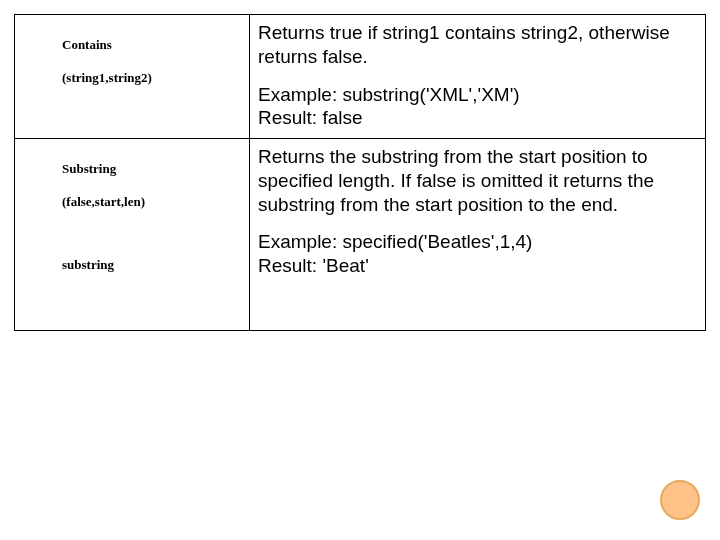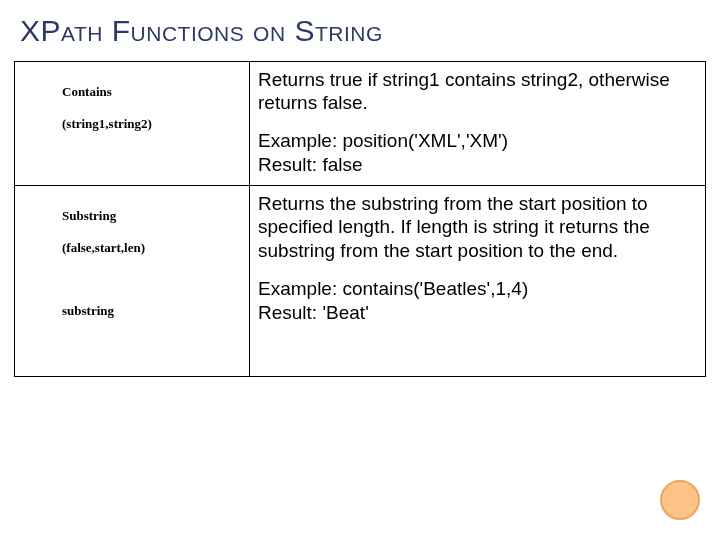--- a/index.html
+++ b/index.html
@@ -63,60 +63,59 @@
     height: 40px;
     border-radius: 50%;
     background: #ffc38a;
     border: 2px solid #e9a85f;
   }
 </style>
 </head>
 <body>
 
 <div class="slide">
-  <h1 class="title">XPath Functions on String</h1>
 
   <table class="funcs">
     <colgroup>
         <col class="c1">
         <col class="c2">
       </colgroup>
     <tbody>
 
       <tr>
         <td>
           <div class="fn">
             <span>Contains</span><br>
             <span>(string1,string2)</span>
           </div>
         </td>
         <td class="desc">
           <p>Returns true if string1 contains string2, otherwise returns false.</p>
           <div class="gap"></div>
-          <p class="ex"><span class="u">Example</span><span>: position('XML','XM')</span></p>
+          <p class="ex"><span class="u">Example</span><span>: substring('XML','XM')</span></p>
           <p class="ex"><span class="u">Result</span><span>: false</span></p>
         </td>
       </tr>
 
       <tr>
         <td>
           <div class="fn">
             <span>Substring</span><br>
             <span>(false,start,len)</span>
           </div>
           <div style="height:14px"></div>
           <div class="fn">
             <span>substring</span><br>
             
           </div>
         </td>
         <td class="desc">
-          <p>Returns the substring from the start position to specified length. If length is string it returns the substring from the start position to the end.</p>
+          <p>Returns the substring from the start position to specified length. If false is omitted it returns the substring from the start position to the end.</p>
           <div class="gap"></div>
-          <p class="ex"><span class="u">Example</span><span>: contains('Beatles',1,4)</span></p>
+          <p class="ex"><span class="u">Example</span><span>: specified('Beatles',1,4)</span></p>
           <p class="ex"><span class="u">Result</span><span>: 'Beat'</span></p>
         </td>
       </tr>
 
     </tbody>
   </table>
 
   <div class="corner-dot"></div>
 </div>
 

